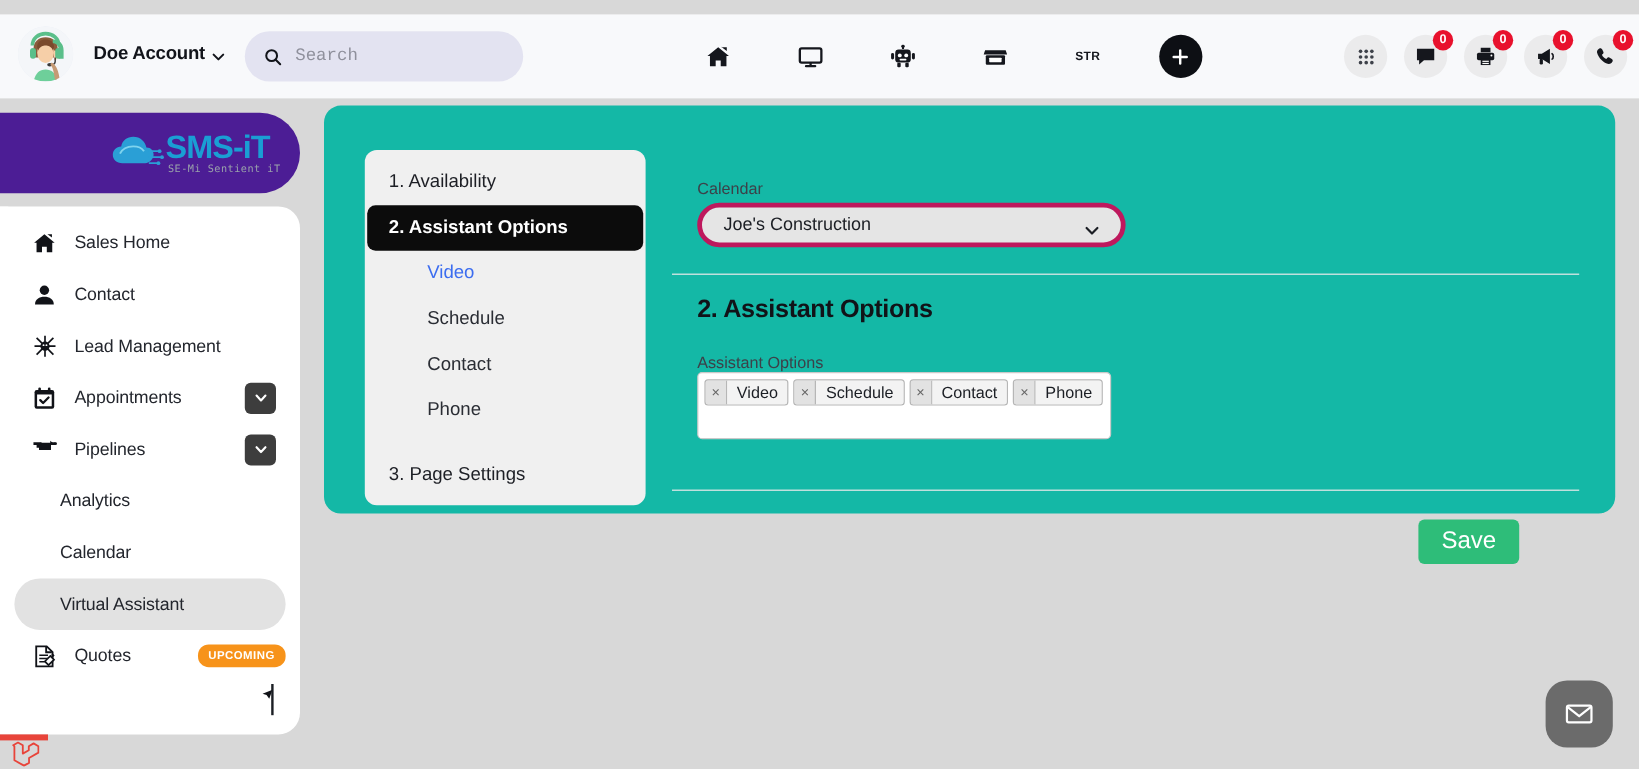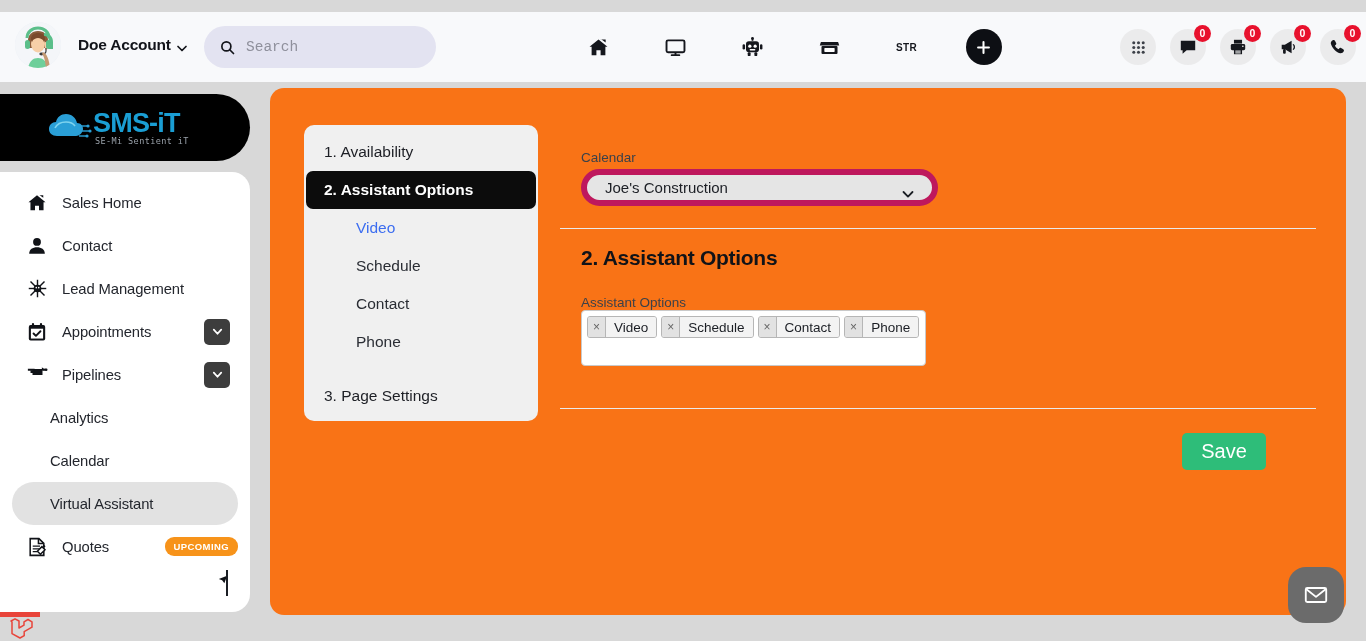--- a/index.html
+++ b/index.html
@@ -73,22 +73,22 @@
     min-width: 17px; height: 17px; padding: 0 4px;
     border-radius: 9px; background: #e8112d; color: #fff;
     font-size: 10.5px; font-weight: bold;
     display: flex; align-items: center; justify-content: center;
     line-height: 1;
   }
 
   
   .logo-card {
     position: absolute; left: 0; top: 94px; width: 250px; height: 67px;
-    background: #000000; border-radius: 0 34px 34px 0;
-    display: flex; align-items: center; justify-content: center;
+    background: #4c1d95; border-radius: 0 34px 34px 0;
+    display: flex; align-items: center; justify-content: flex-end;
   }
   .logo-wrap { position: relative; width: 160px; height: 44px; }
   .logo-txt {
     position: absolute; left: 48px; top: 2px;
     font-size: 27px; font-weight: bold; color: #1a9ed4;
     letter-spacing: -0.8px;
   }
   .logo-sub {
     position: absolute; left: 50px; top: 30px;
     font-size: 8.5px; color: #9aa2ab; letter-spacing: 0.4px;
@@ -133,22 +133,22 @@
     position: absolute; right: 0;
     background: #f7931a; color: #fff;
     font-size: 9.5px; font-weight: bold; letter-spacing: 0.4px;
     padding: 4px 9px; border-radius: 9px;
   }
   .sb-spacer { height: 9px; }
 
   
   .main-card {
     position: absolute; left: 270px; top: 88px;
-    width: 1076px; height: 527px;
-    background: #f97316; border-radius: 14px;
+    width: 1076px; height: 340px;
+    background: #14b8a6; border-radius: 14px;
   }
   .steps-panel {
     position: absolute; left: 34px; top: 37px;
     width: 234px; height: 296px;
     background: #f0f0f0; border-radius: 10px;
     padding-top: 8px;
   }
   .step {
     height: 38px; margin: 0 0; padding-left: 20px;
     display: flex; align-items: center;
@@ -168,21 +168,21 @@
   .step-gap { height: 16px; }
 
   .right-pane { position: absolute; left: 290px; top: 0; right: 0; bottom: 0; }
   .fld-label {
     position: absolute; left: 21px; top: 62px;
     font-size: 13.5px; color: #3c4149;
   }
   .select-box {
     position: absolute; left: 21px; top: 81px;
     width: 357px; height: 37px;
-    background: #e5e5e5; border: 6px solid #be185d;
+    background: #e5e5e5; border: 4px solid #be185d;
     border-radius: 19px;
     display: flex; align-items: center;
   }
   .select-val {
     margin-left: 18px; font-size: 15px; color: #1b1e24;
   }
   .select-caret { position: absolute; right: 17px; top: 12px; }
 
   .divider {
     position: absolute; left: 0; width: 756px; height: 1px;

